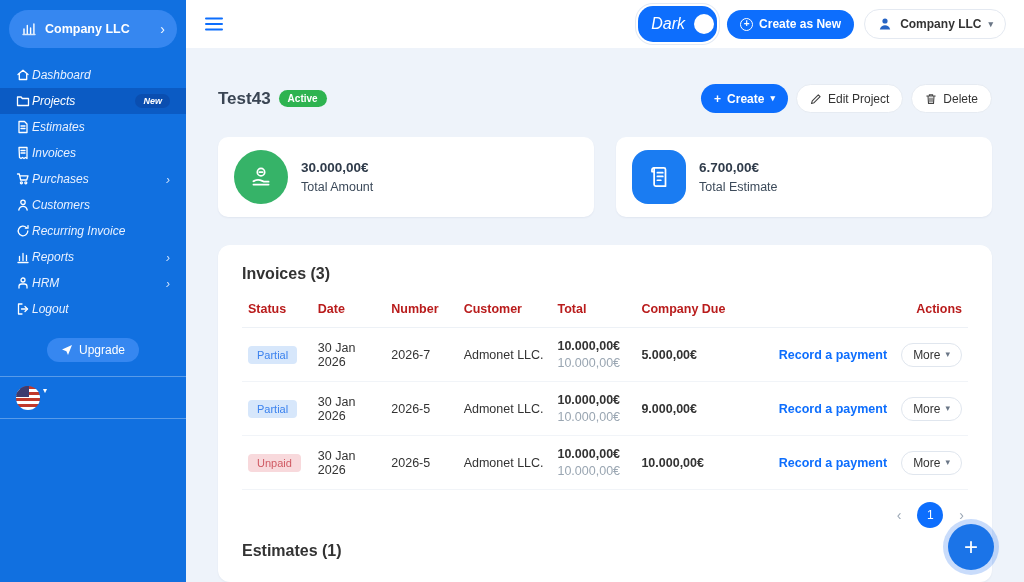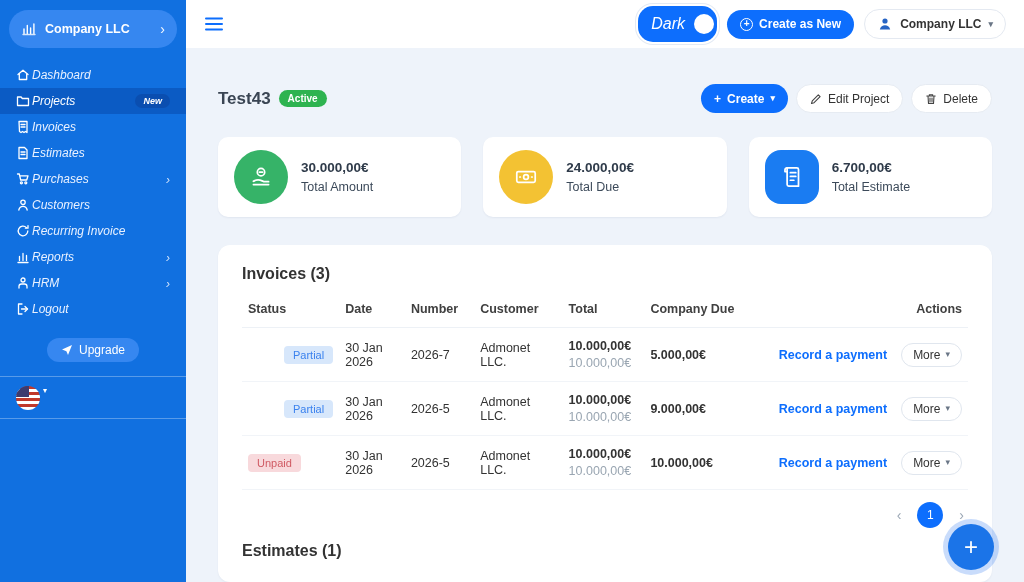--- a/index.html
+++ b/index.html
@@ -48,25 +48,25 @@
   .stats { display:flex; gap:22px; margin-top:24px; }
   .stat-card { flex:1; background:#fff; border-radius:10px; padding:13px 16px; display:flex; align-items:center; gap:13px; box-shadow:0 1px 2px rgba(16,40,80,.06); }
   .stat-icon { width:54px; height:54px; border-radius:50%; display:flex; align-items:center; justify-content:center; flex-shrink:0; }
   .stat-icon.rounded { border-radius:16px; }
   .stat-value { font-size:13.5px; font-weight:bold; color:#2f3b4a; }
   .stat-label { font-size:12.5px; color:#3c4a5a; margin-top:5px; }
 
   .panel { background:#fff; border-radius:12px; margin-top:28px; padding:20px 24px 0; flex:1; box-shadow:0 1px 2px rgba(16,40,80,.05); }
   .panel-title { font-size:16px; font-weight:bold; color:#333; }
   table { width:100%; border-collapse:collapse; margin-top:8px; }
-  th { text-align:left; font-size:12.5px; color:#404040; padding:11px 6px; border-bottom:1px solid #edf1f6; font-weight:bold; }
+  th { text-align:left; font-size:12.5px; color:#b91c1c; padding:11px 6px; border-bottom:1px solid #edf1f6; font-weight:bold; }
   th.right, td.right { text-align:right; }
   td { font-size:12.5px; color:#333; padding:11px 6px; border-bottom:1px solid #f1f4f8; vertical-align:middle; }
   .status-pill { display:inline-block; font-size:11px; padding:3px 9px; border-radius:4px; }
-  .status-pill.partial { background:#d7e7fb; color:#3b82ee;margin-left:36px; }
+  .status-pill.partial { background:#d7e7fb; color:#3b82ee; }
   .status-pill.unpaid { background:#f8d9dc; color:#d05a63; }
   .t-main { font-weight:bold; }
   .t-sub { color:#9aa6b2; margin-top:3px; }
   .due { font-weight:bold; }
   .actions-wrap { display:flex; justify-content:center; align-items:center; gap:14px;margin-left:24px; }
   .link { color:#0d6efd; font-weight:bold; font-size:12.5px; cursor:pointer; white-space:nowrap; }
   .more-btn { background:#fff; border:1px solid #e0e6ee; border-radius:14px; padding:4px 11px; font-size:12px; color:#333; cursor:pointer; display:flex; gap:5px; align-items:center; }
   .pagination { display:flex; justify-content:flex-end; align-items:center; gap:16px; padding:12px 4px 8px; }
   .pg-arrow { color:#9aa6b4; font-size:14px; cursor:pointer; background:none; border:none; }
   .pg-current { width:26px; height:26px; border-radius:50%; background:#0d6efd; color:#fff; font-size:12px; display:flex; align-items:center; justify-content:center; cursor:pointer; border:none; }
@@ -103,34 +103,34 @@
           <svg viewBox="0 0 14 14" width="14" height="14" fill="none" stroke="#fff" stroke-width="1.3" stroke-linejoin="round">
             <path d="M1.5 3h3.6l1.2 1.5h6.2v7H1.5z"></path>
           </svg>
         </span>
       <span>Projects</span>
       <span class="badge-new">New</span>
     </div>
     <div class="nav-item">
       <span class="nicon">
           <svg viewBox="0 0 14 14" width="14" height="14" fill="none" stroke="#fff" stroke-width="1.3" stroke-linecap="round" stroke-linejoin="round">
+            <path d="M3 1.5h5.5l2.5 2.5v8.5H3z"></path>
+            <path d="M5 6h4M5 8.5h4"></path>
+          </svg>
+        </span>
+      <span>Estimates</span>
+    </div>
+    <div class="nav-item">
+      <span class="nicon">
+          <svg viewBox="0 0 14 14" width="14" height="14" fill="none" stroke="#fff" stroke-width="1.3" stroke-linecap="round" stroke-linejoin="round">
             <path d="M3 1.5h8v11l-1.5-1-1.5 1-1.5-1-1.5 1-1.5-1z"></path>
             <path d="M5 4.5h4M5 7h4"></path>
           </svg>
         </span>
       <span>Invoices</span>
-    </div>
-    <div class="nav-item">
-      <span class="nicon">
-          <svg viewBox="0 0 14 14" width="14" height="14" fill="none" stroke="#fff" stroke-width="1.3" stroke-linecap="round" stroke-linejoin="round">
-            <path d="M3 1.5h5.5l2.5 2.5v8.5H3z"></path>
-            <path d="M5 6h4M5 8.5h4"></path>
-          </svg>
-        </span>
-      <span>Estimates</span>
     </div>
     <div class="nav-item">
       <span class="nicon">
           <svg viewBox="0 0 14 14" width="14" height="14" fill="none" stroke="#fff" stroke-width="1.3" stroke-linecap="round" stroke-linejoin="round">
             <path d="M1.5 2h1.8l1.4 6h6L12 3.8H4"></path>
             <circle cx="5.4" cy="10.8" r="1"></circle>
             <circle cx="9.8" cy="10.8" r="1"></circle>
           </svg>
         </span>
       <span>Purchases</span>
@@ -269,33 +269,20 @@
           <svg viewBox="0 0 24 24" width="26" height="26" fill="none" stroke="#fff" stroke-width="1.6" stroke-linecap="round">
               <circle cx="12" cy="7.5" r="3.4"></circle>
               <path d="M10.6 7.5h2.8"></path>
               <path d="M5 16c2.6-1.5 5.4-1.6 8-.4l1.6.7h4.4"></path>
               <path d="M5 19h14"></path>
             </svg>
         </span>
         <div>
           <div class="stat-value">30.000,00€</div>
           <div class="stat-label">Total Amount</div>
-        </div>
-      </div>
-      <div class="stat-card">
-        <span class="stat-icon" style="background-color: rgb(243, 194, 51);">
-          <svg viewBox="0 0 24 24" width="26" height="26" fill="none" stroke="#fff" stroke-width="1.6" stroke-linecap="round">
-              <rect x="3.5" y="7" width="17" height="10" rx="1.5"></rect>
-              <circle cx="12" cy="12" r="2.2"></circle>
-              <path d="M6.3 12h.5M17.2 12h.5"></path>
-            </svg>
-        </span>
-        <div>
-          <div class="stat-value">24.000,00€</div>
-          <div class="stat-label">Total Due</div>
         </div>
       </div>
       <div class="stat-card">
         <span class="stat-icon rounded" style="background-color: rgb(26, 124, 242);">
           <svg viewBox="0 0 24 24" width="26" height="26" fill="none" stroke="#fff" stroke-width="1.6" stroke-linecap="round" stroke-linejoin="round">
               <path d="M7.5 3.5h9a1.5 1.5 0 0 1 1.5 1.5v15.5H9a1.5 1.5 0 0 1-1.5-1.5z"></path>
               <path d="M7.5 3.5a2 2 0 0 0-2 2V7h2"></path>
               <path d="M10.5 8h5M10.5 11.5h5M10.5 15h3.2"></path>
             </svg>
         </span>

